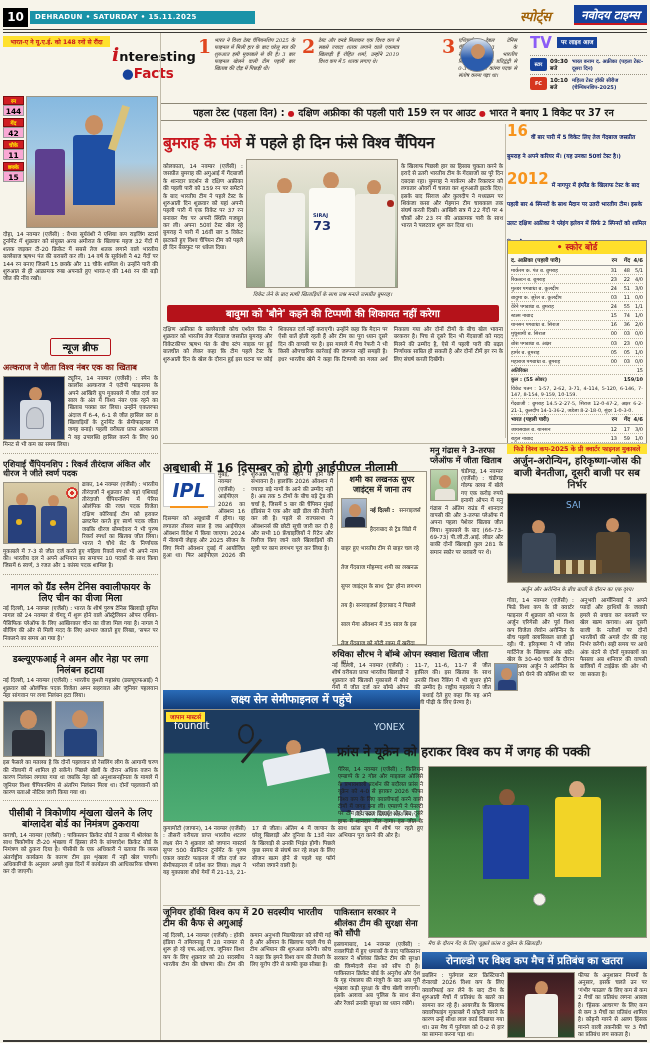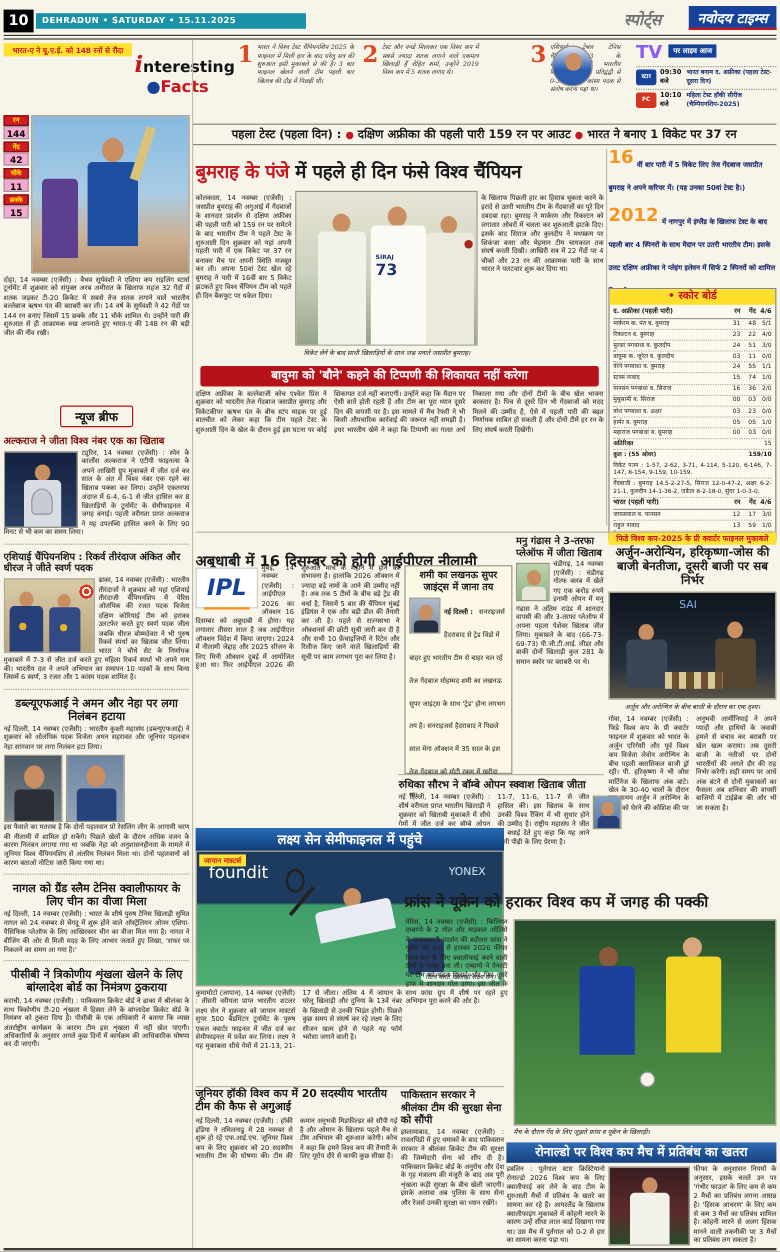--- a/index.html
+++ b/index.html
@@ -13,21 +13,21 @@
 .c3{column-count:3;column-gap:6px}
 .vr{position:absolute;width:1px;background:#c2bcab}
 .hrline{position:absolute;height:1px;background:#b9b3a1}
 .cap{font-size:5.4px;font-style:italic;color:#262420}
 .photo{position:absolute;overflow:hidden;border:0.5px solid #9a9484}
 .face{position:absolute;border-radius:50%;background:#c98f62}
 .shirt{position:absolute;border-radius:4px 4px 0 0}
 
 #pgno{left:3px;top:8px;width:25px;height:19px;background:#000;color:#fff;font-size:12px;font-weight:bold;text-align:center;line-height:19px}
 #datebar{left:30px;top:11px;width:225px;height:13px;background:#1a93a8;color:#fff;font-size:7px;font-weight:bold;line-height:13px;padding-left:5px;letter-spacing:.4px}
-#sectionlbl{left:520px;top:7px;font-size:13px;font-weight:bold;font-style:italic;color:#737373}
+#sectionlbl{left:520px;top:7px;font-size:13px;font-weight:bold;font-style:italic;color:#a16207}
 #masthead{left:574px;top:5px;width:73px;height:20px;background:#16429b;color:#fff;font-size:11.5px;font-weight:bold;font-style:italic;text-align:center;line-height:20px;border-bottom:2px solid #c8161e}
 #hdrule{left:3px;top:29px;width:644px;height:4px;border-top:1.5px solid #3c3a36;border-bottom:.5px solid #3c3a36}
 
 #tl{left:3px;top:34px;width:155px}
 #tl .h{color:#c8161e;font-size:9px;font-weight:bold;line-height:1.18;width:107px}
 #tl .sub{margin-top:2px;width:107px;background:#ffe12e;color:#c8161e;font-size:6.1px;font-weight:bold;padding:1px 2px;text-align:center}
 #tl-stats{left:3px;top:96px;width:21px}
 #tl-stats .sl{background:#cf1d23;color:#ffe900;font-size:5.4px;font-weight:bold;text-align:center;height:9px;line-height:9px;border:.5px solid #7e0d11}
 #tl-stats .sv{background:#f9a8d4;color:#000;font-size:7.5px;font-weight:bold;text-align:center;height:11px;line-height:11px;border:.5px solid #999;margin-bottom:2px}
 #ph-surya{left:26px;top:96px;width:132px;height:132px;background:linear-gradient(180deg,#86b9e0 0%,#a9cce4 50%,#cdb092 78%,#b59372 100%)}
@@ -357,38 +357,38 @@
         <div class="shirt" style="left:4px;top:22px;width:28px;height:40px;background:#27407c"></div>
         <div class="face" style="left:44px;top:12px;width:11px;height:12px"></div>
         <div class="shirt" style="left:37px;top:23px;width:26px;height:39px;background:#314a85"></div>
         <div class="ab" style="left:12px;top:36px;width:6px;height:6px;border-radius:50%;background:#e8b623"></div>
         <div class="ab" style="left:46px;top:37px;width:6px;height:6px;border-radius:50%;background:#e8b623"></div>
         <div class="ab" style="left:62px;top:4px;width:12px;height:12px;border-radius:50%;background:repeating-radial-gradient(circle,#d8342a 0 2px,#f4e9cf 2px 4px)"></div>
       </div>
       <div class="bt">ढाका, 14 नवम्बर (एजेंसी) : भारतीय तीरंदाजों ने शुक्रवार को यहां एशियाई तीरंदाजी चैंपियनशिप में पेरिस ओलंपिक की रजत पदक विजेता दक्षिण कोरियाई टीम को हराकर उलटफेर करते हुए स्वर्ण पदक जीता जबकि धीरज बोम्मदेवरा ने भी पुरुष रिकर्व स्पर्धा का खिताब जीत लिया। भारत ने चौथे सेट के निर्णायक मुकाबले में 7-3 से जीत दर्ज करते हुए महिला रिकर्व स्पर्धा भी अपने नाम की। भारतीय दल ने अपने अभियान का समापन 10 पदकों के साथ किया जिसमें 6 स्वर्ण, 3 रजत और 1 कांस्य पदक शामिल है।</div>
     </div>
     <div class="nb-item">
+      <div class="nb-h big">नागल को ग्रैंड स्लैम टेनिस क्वालीफायर के लिए चीन का वीजा मिला</div>
+      <div class="bt">नई दिल्ली, 14 नवम्बर (एजेंसी) : भारत के शीर्ष पुरुष टेनिस खिलाड़ी सुमित नागल को 24 नवम्बर से चेंगदू में शुरू होने वाले ऑस्ट्रेलियन ओपन एशिया-पैसिफिक प्लेऑफ के लिए आखिरकार चीन का वीजा मिल गया है। नागल ने बीजिंग की ओर से मिली मदद के लिए आभार जताते हुए लिखा, 'सफर पर निकलने का समय आ गया है।'</div>
+    </div>
+    <div class="nb-item">
       <div class="nb-h big">डब्ल्यूएफआई ने अमन और नेहा पर लगा निलंबन हटाया</div>
       <div class="bt">नई दिल्ली, 14 नवम्बर (एजेंसी) : भारतीय कुश्ती महासंघ (डब्ल्यूएफआई) ने शुक्रवार को ओलंपिक पदक विजेता अमन सहरावत और जूनियर पहलवान नेहा सांगवान पर लगा निलंबन हटा लिया।</div>
       <div style="display:flex;gap:3px;margin:2px 0">
         <div class="photo" style="position:relative;width:49px;height:56px;background:linear-gradient(180deg,#4c5a66,#7a868c)">
             <div class="face" style="left:16px;top:8px;width:17px;height:19px"></div>
             <div class="shirt" style="left:8px;top:28px;width:33px;height:28px;background:#2b2f38"></div>
           </div>
         <div class="photo" style="position:relative;width:49px;height:56px;background:linear-gradient(180deg,#6f86a3,#93a3b5)">
             <div class="face" style="left:16px;top:8px;width:16px;height:18px"></div>
             <div class="shirt" style="left:8px;top:27px;width:33px;height:29px;background:#25437c"></div>
           </div>
       </div>
       <div class="bt">इस फैसले का मतलब है कि दोनों पहलवान प्रो रेसलिंग लीग के आगामी चरण की नीलामी में शामिल हो सकेंगे। पिछले खेलों के दौरान अधिक वजन के कारण निलंबन लगाया गया था जबकि नेहा को अनुशासनहीनता के मामले में जूनियर विश्व चैंपियनशिप से अंतरिम निलंबन मिला था। दोनों पहलवानों को कारण बताओ नोटिस जारी किया गया था।</div>
     </div>
-    <div class="nb-item">
-      <div class="nb-h big">नागल को ग्रैंड स्लैम टेनिस क्वालीफायर के लिए चीन का वीजा मिला</div>
-      <div class="bt">नई दिल्ली, 14 नवम्बर (एजेंसी) : भारत के शीर्ष पुरुष टेनिस खिलाड़ी सुमित नागल को 24 नवम्बर से चेंगदू में शुरू होने वाले ऑस्ट्रेलियन ओपन एशिया-पैसिफिक प्लेऑफ के लिए आखिरकार चीन का वीजा मिल गया है। नागल ने बीजिंग की ओर से मिली मदद के लिए आभार जताते हुए लिखा, 'सफर पर निकलने का समय आ गया है।'</div>
-    </div>
     <div class="nb-item" style="border-bottom:none">
       <div class="nb-h big">पीसीबी ने त्रिकोणीय शृंखला खेलने के लिए बांग्लादेश बोर्ड का निमंत्रण ठुकराया</div>
       <div class="bt">कराची, 14 नवम्बर (एजेंसी) : पाकिस्तान क्रिकेट बोर्ड ने ढाका में श्रीलंका के साथ त्रिकोणीय टी-20 शृंखला में हिस्सा लेने के बांग्लादेश क्रिकेट बोर्ड के निमंत्रण को ठुकरा दिया है। पीसीबी के एक अधिकारी ने बताया कि व्यस्त अंतर्राष्ट्रीय कार्यक्रम के कारण टीम इस शृंखला में नहीं खेल पाएगी। अधिकारियों के अनुसार अगले कुछ दिनों में कार्यक्रम की आधिकारिक घोषणा कर दी जाएगी।</div>
     </div>
   </div>
 
   <div class="ab" id="ipl-h">अबूधाबी में 16 दिसम्बर को होगी आईपीएल नीलामी</div>
   <div class="ab bt c2" id="ipl-body">
     <span class="ipl-logo"><span>IPL</span><i></i></span>
     <span>मुंबई, 14 नवम्बर (एजेंसी) : आईपीएल 2026 का ऑक्शन 16 दिसम्बर को अबूधाबी में होगा। यह लगातार तीसरा साल है जब आईपीएल ऑक्शन विदेश में किया जाएगा। 2024 में नीलामी जेद्दाह और 2025 सीजन के लिए मिनी ऑक्शन दुबई में आयोजित हुआ था। फिर आईपीएल 2026 की शुरुआत मार्च के महीने में होने की संभावना है। हालांकि 2026 ऑक्शन में ज्यादा बड़े नामों के आने की उम्मीद नहीं है। अब तक 5 टीमों के बीच बड़े ट्रेड की चर्चा है, जिसमें 5 बार की चैंपियन मुंबई इंडियंस ने एक और बड़ी डील की तैयारी कर ली है। पहले से राज्यसभा ने ऑक्शनर्स की छोटी सूची जारी कर दी है और सभी 10 फ्रेंचाइजियों ने रिटेन और रिलीज किए जाने वाले खिलाड़ियों की सूची पर काम लगभग पूरा कर लिया है।</span>
@@ -429,21 +429,21 @@
     <div class="ph-fl" style="float:right;margin:1px 0 1px 3px;width:24px;height:28px;background:linear-gradient(180deg,#7f9ec0,#5a7ba2)">
         <div class="face" style="left:6px;top:4px;width:11px;height:12px"></div>
         <div class="shirt" style="left:3px;top:16px;width:18px;height:12px;background:#28407a"></div>
       </div>
     <div class="bt c2">नई दिल्ली, 14 नवम्बर (एजेंसी) : शीर्ष वरीयता प्राप्त भारतीय खिलाड़ी ने शुक्रवार को खिताबी मुकाबले में सीधे गेमों में जीत दर्ज कर बॉम्बे ओपन स्क्वाश का महिला एकल खिताब अपने नाम किया। फाइनल में उन्होंने 11-7, 11-6, 11-7 से जीत हासिल की। इस खिताब के साथ उनकी विश्व रैंकिंग में भी सुधार होने की उम्मीद है। राष्ट्रीय महासंघ ने जीत पर बधाई देते हुए कहा कि यह आने वाली पीढ़ी के लिए प्रेरणा है।</div>
   </div>
 
   <div class="ab" id="badm-bar">लक्ष्य सेन सेमीफाइनल में पहुंचे</div>
   <div class="ab" id="badm-tag">जापान मास्टर्स</div>
   <div class="photo" id="ph-badm">
-    <span class="boardtxt" style="left:10px;top:10px;font-size:14px">foundit</span>
+    <span class="boardtxt" style="left:10px;top:10px;font-size:10px">foundit</span>
     <span class="boardtxt" style="left:210px;top:12px;font-size:9px;color:#cfe3f5">YONEX</span>
     <div class="face" style="left:122px;top:30px;width:15px;height:16px"></div>
     <div class="shirt" style="left:100px;top:44px;width:64px;height:26px;background:#e8ecf2;transform:rotate(-12deg)"></div>
     <div class="ab" style="left:86px;top:26px;width:3px;height:30px;background:#222;transform:rotate(40deg)"></div>
     <div class="ab" style="left:74px;top:14px;width:16px;height:20px;border:2px solid #222;border-radius:50%"></div>
     <div class="ab" style="left:176px;top:72px;width:30px;height:30px;border-radius:4px;background:#243b63"></div>
     <div class="ab cap" style="right:3px;bottom:3px;background:rgba(255,255,255,.85);padding:0 3px">रिटर्न करते खिलाड़ी लक्ष्य सेन।</div>
   </div>
   <div class="ab bt c2" id="badm-body">कुमामोटो (जापान), 14 नवम्बर (एजेंसी) : तीसरी वरीयता प्राप्त भारतीय शटलर लक्ष्य सेन ने शुक्रवार को जापान मास्टर्स सुपर 500 बैडमिंटन टूर्नामेंट के पुरुष एकल क्वार्टर फाइनल में जीत दर्ज कर सेमीफाइनल में प्रवेश कर लिया। लक्ष्य ने यह मुकाबला सीधे गेमों में 21-13, 21-17 से जीता। अंतिम 4 में जापान के घरेलू खिलाड़ी और दुनिया के 13वें नंबर के खिलाड़ी से उनकी भिड़ंत होगी। पिछले कुछ समय से संघर्ष कर रहे लक्ष्य के लिए सीजन खत्म होने से पहले यह फॉर्म भरोसा जगाने वाली है।</div>
 

